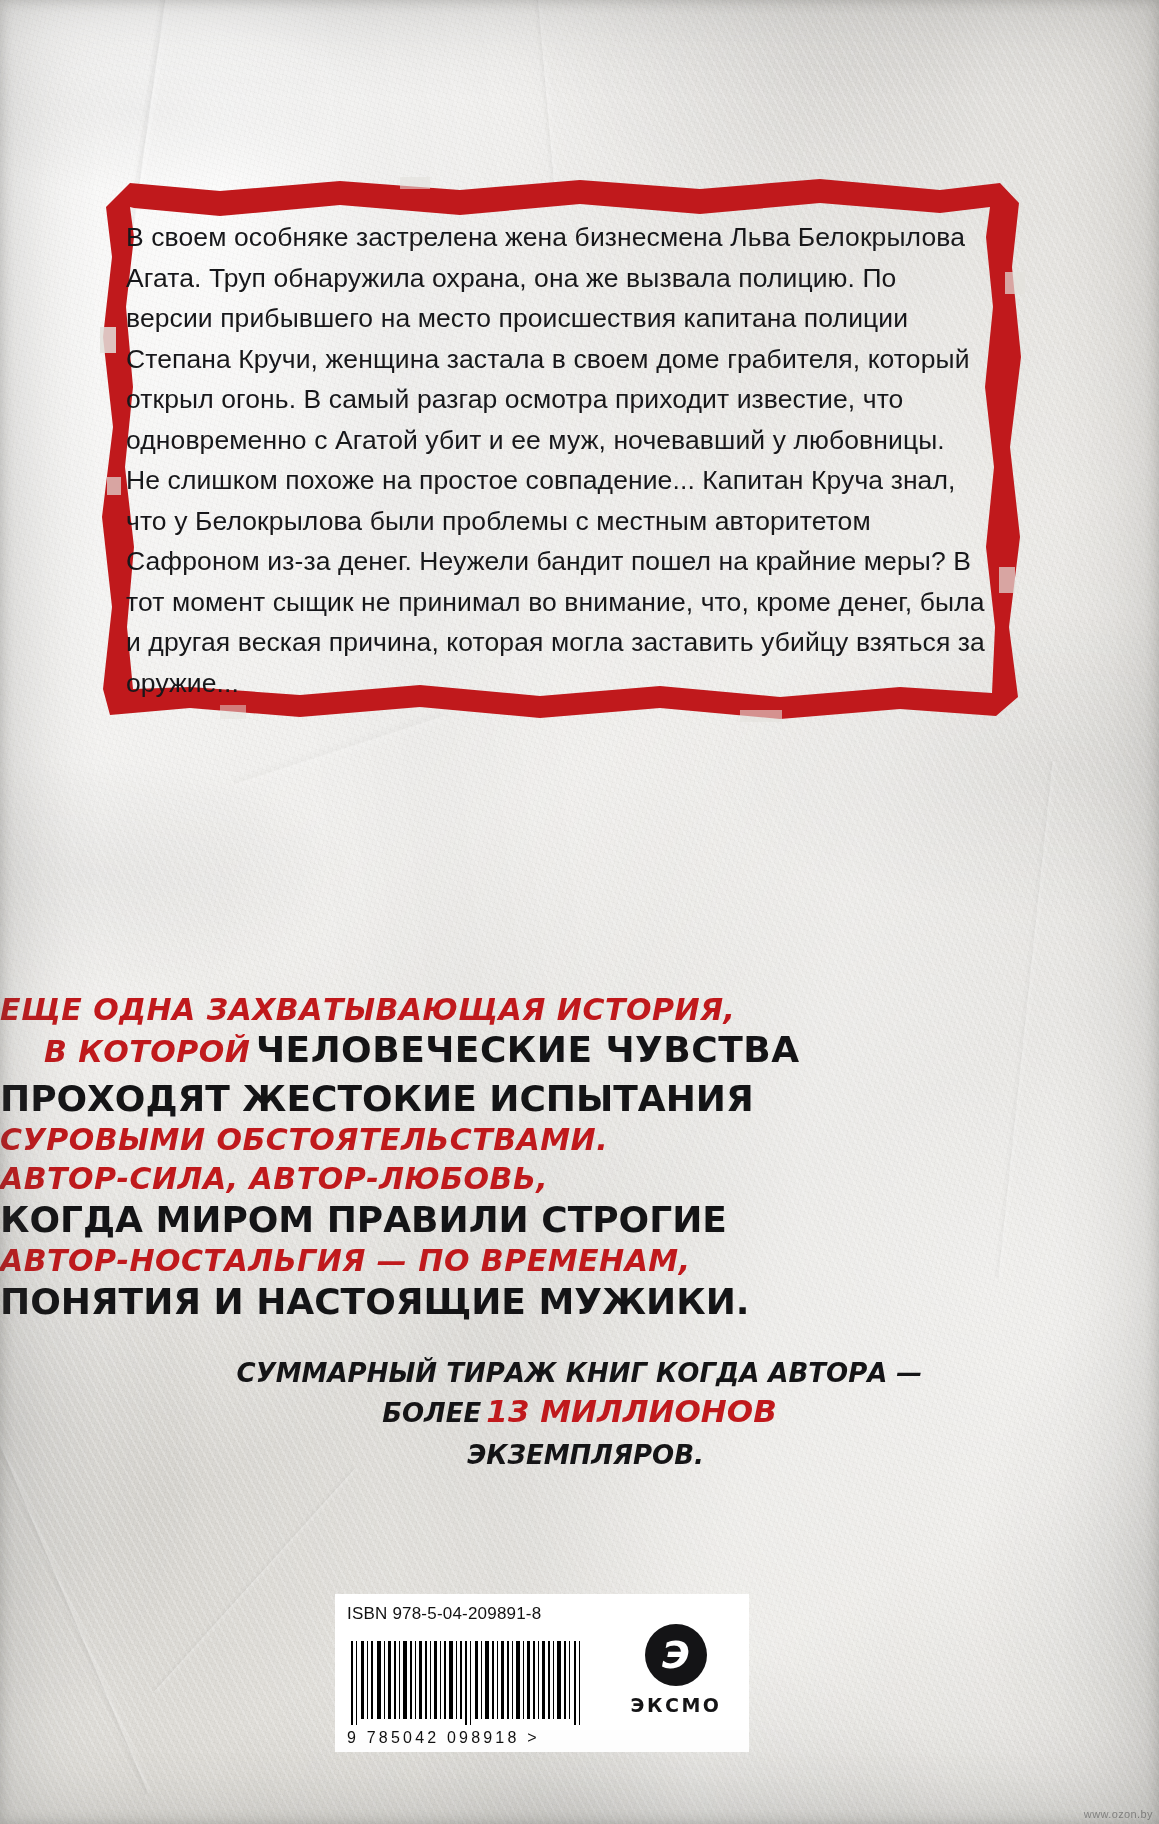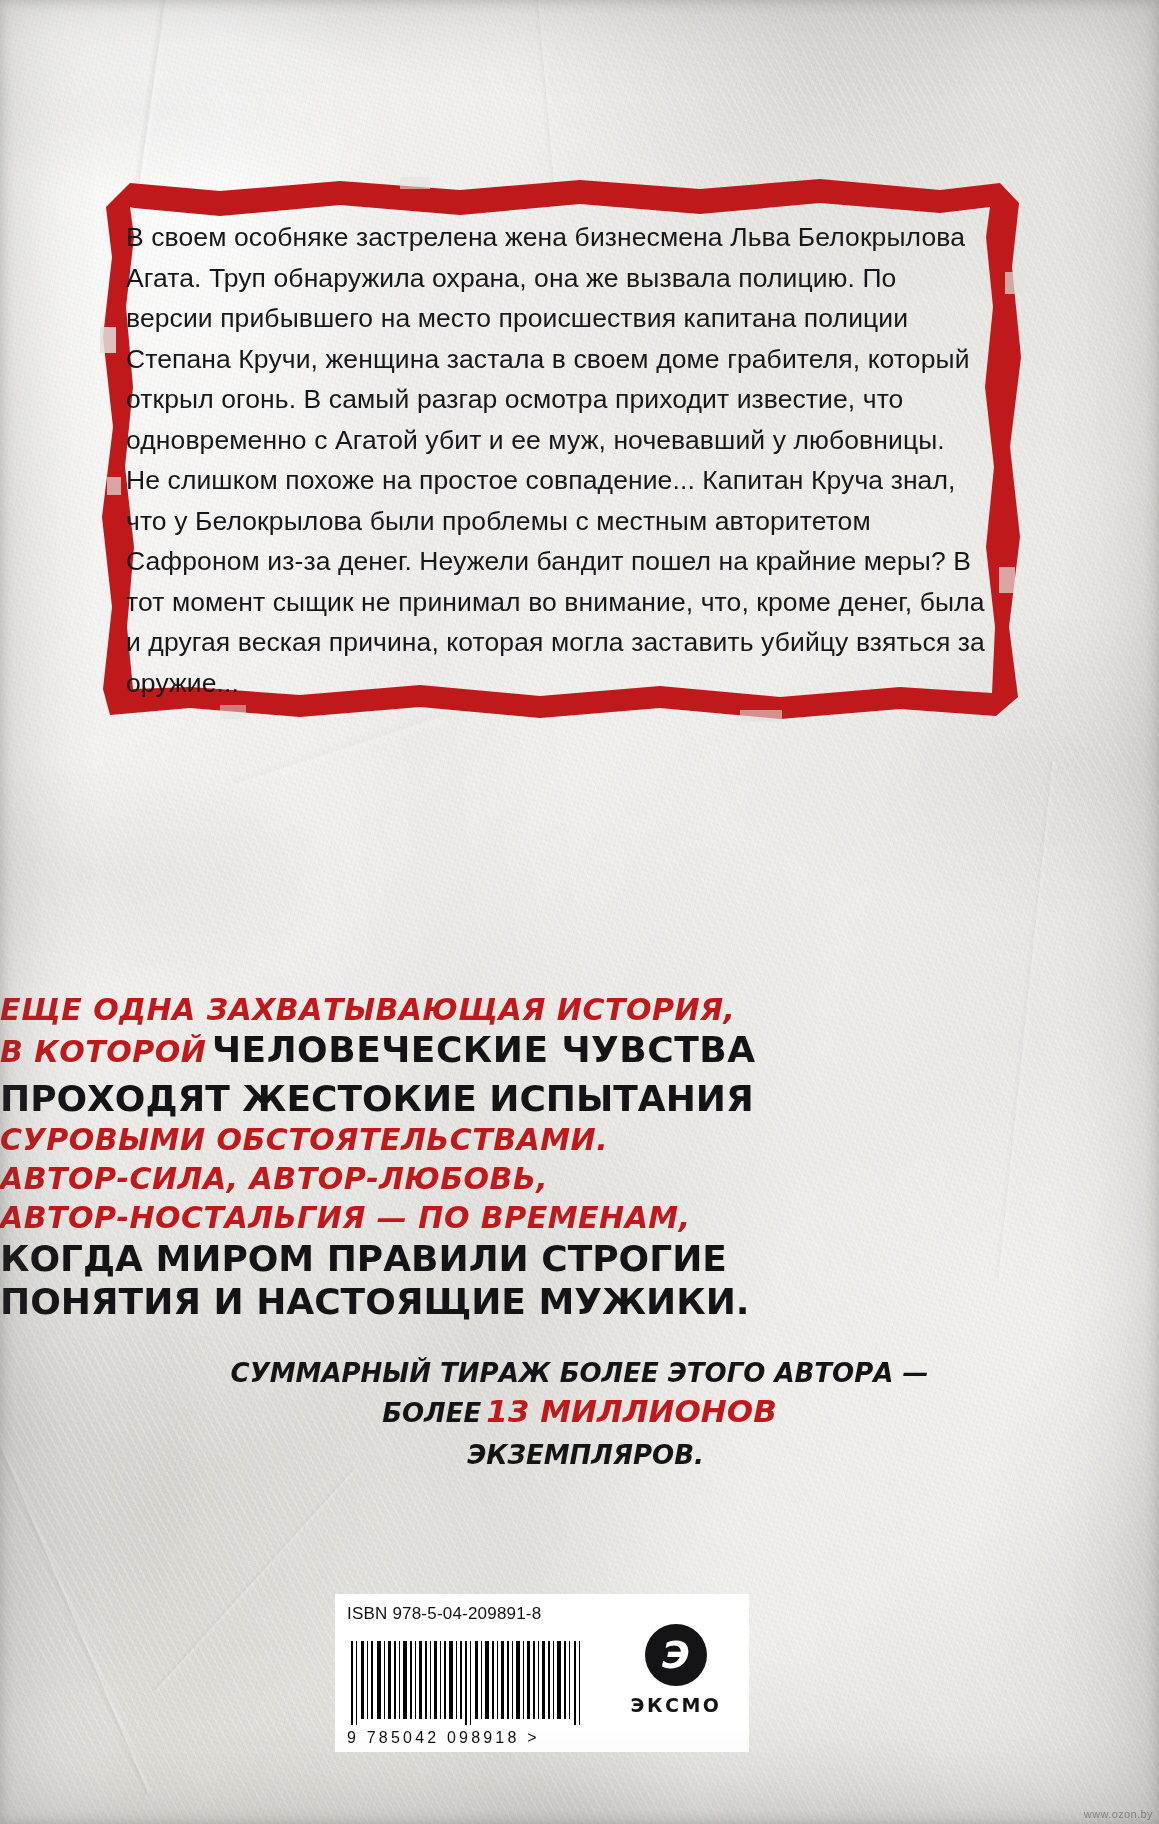--- a/index.html
+++ b/index.html
@@ -103,21 +103,21 @@
     font-size: 30px;
     line-height: 39px;
   }
   .tl-black {
     color: #141416;
     font-weight: bold;
     font-size: 36px;
     line-height: 43px;
     letter-spacing: 0px;
   }
-  .tl-mixed { line-height: 41px; }
+  .tl-mixed { line-height: 41px; margin-left: 44px; }
   .tl-mixed .red-part {
     color: #c0191c;
     font-style: italic;
     font-weight: bold;
     font-size: 30px;
   }
   .tl-mixed .black-part {
     color: #141416;
     font-weight: bold;
     font-size: 36px;
@@ -283,27 +283,27 @@
 
   <div class="tagline">
     <span class="tl-line tl-red">ЕЩЕ ОДНА ЗАХВАТЫВАЮЩАЯ ИСТОРИЯ,</span>
     <span class="tl-line tl-mixed">
       <span class="red-part">В КОТОРОЙ</span>
       <span class="black-part">ЧЕЛОВЕЧЕСКИЕ ЧУВСТВА</span>
     </span>
     <span class="tl-line tl-black">ПРОХОДЯТ ЖЕСТОКИЕ ИСПЫТАНИЯ</span>
     <span class="tl-line tl-red">СУРОВЫМИ ОБСТОЯТЕЛЬСТВАМИ.</span>
     <span class="tl-line tl-red">АВТОР-СИЛА, АВТОР-ЛЮБОВЬ,</span>
+    <span class="tl-line tl-black">КОГДА МИРОМ ПРАВИЛИ СТРОГИЕ</span>
     <span class="tl-line tl-red">АВТОР-НОСТАЛЬГИЯ — ПО ВРЕМЕНАМ,</span>
-    <span class="tl-line tl-black">КОГДА МИРОМ ПРАВИЛИ СТРОГИЕ</span>
     <span class="tl-line tl-black">ПОНЯТИЯ И НАСТОЯЩИЕ МУЖИКИ.</span>
   </div>
 
   <div class="circulation">
-    <span class="circ-line circ-1">СУММАРНЫЙ ТИРАЖ БОЛЕЕ ЭТОГО АВТОРА —</span>
+    <span class="circ-line circ-1">СУММАРНЫЙ ТИРАЖ КНИГ КОГДА АВТОРА —</span>
     <span class="circ-line circ-2">
       <span class="c-black">БОЛЕЕ</span>
       <span class="c-red">13 МИЛЛИОНОВ</span>
     </span>
     <span class="circ-line circ-3">ЭКЗЕМПЛЯРОВ.</span>
   </div>
 
   <div class="bottom-bar">
     <div class="isbn-box">
       <div class="isbn-text">ISBN 978-5-04-209891-8</div>

